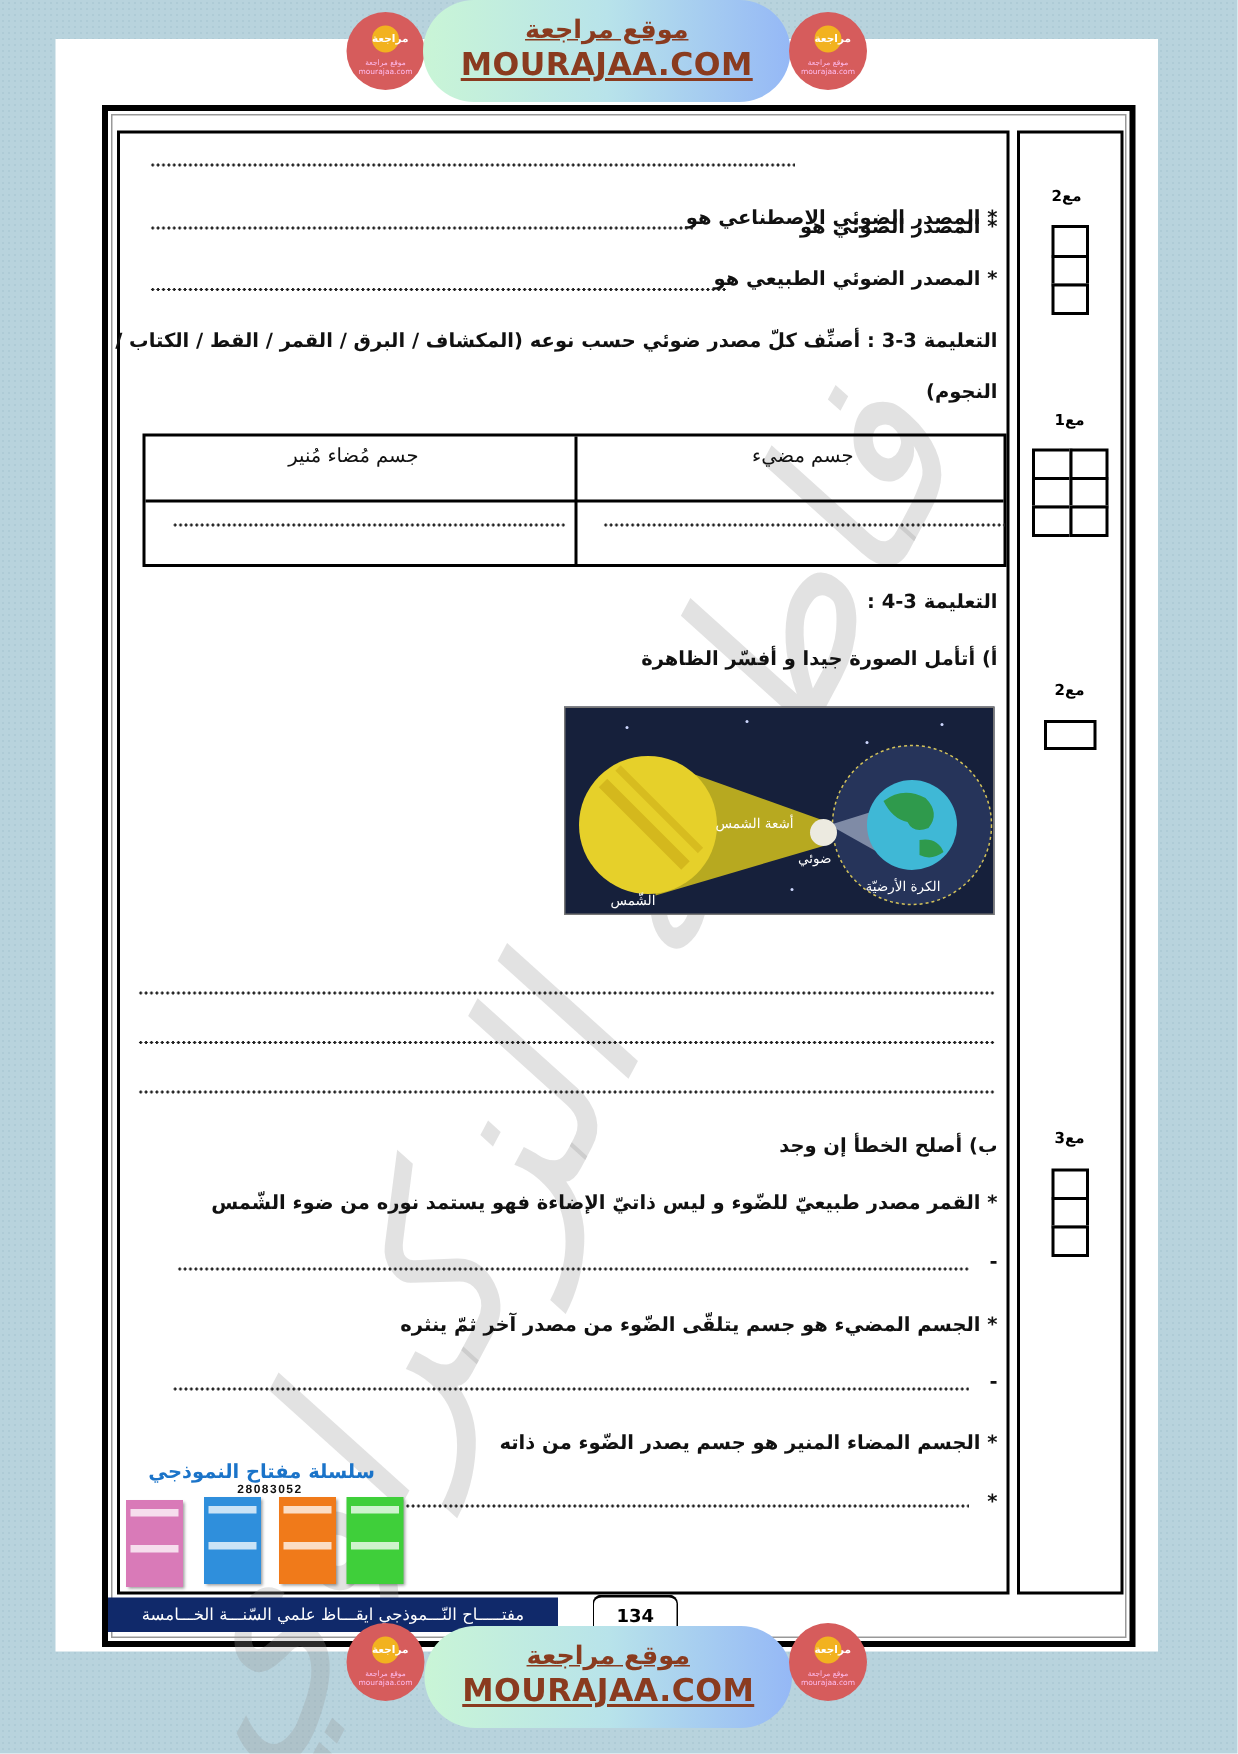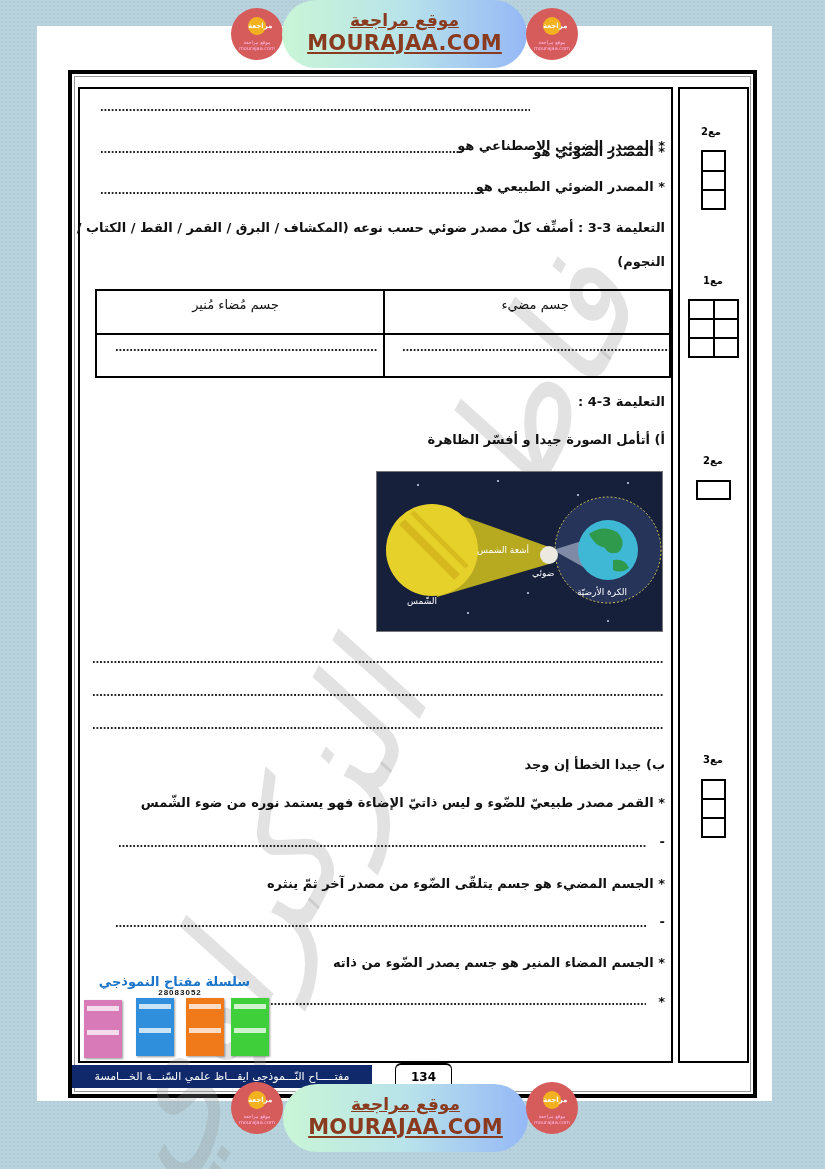--- a/index.html
+++ b/index.html
@@ -61,21 +61,21 @@
   .badge .logo {
     position: absolute; left: 17px; top: 9px; width: 18px; height: 18px; border-radius: 50%;
     background: #f2b21f; color: #fff; font-size: 7px; line-height: 18px; font-weight: bold;
   }
   .badge .cap { position: absolute; left: 0; right: 0; top: 31px; font-size: 5px; color: #fbe; line-height: 6px; }
   
   .cls-table { position: absolute; left: 95px; top: 289px; width: 576px; height: 89px; border: 2px solid #000; }
   .cls-table .vsplit { position: absolute; left: 286px; top: 0; bottom: 0; width: 2px; background: #000; }
   .cls-table .hsplit { position: absolute; left: 0; right: 0; top: 42px; height: 2px; background: #000; }
   
-  .eclipse { position: absolute; left: 376px; top: 471px; width: 287px; height: 161px; background: #16203b; overflow: hidden; border: 1px solid #777; }
+  .eclipse { position: absolute; left: 376px; top: 471px; width: 287px; height: 139px; background: #16203b; overflow: hidden; border: 1px solid #777; }
   .eclipse .star { position: absolute; width: 2px; height: 2px; background: #cfd8ff; border-radius: 50%; }
   .eclipse .lbl { position: absolute; color: #fff; font-size: 9px; direction: rtl; white-space: nowrap; font-family: "DejaVu Sans", sans-serif; }
   
   .side-label { position: absolute; font-size: 10px; font-weight: bold; color: #000; direction: rtl; white-space: nowrap; }
   .cell { position: absolute; border: 2px solid #000; background: #fff; }
   
   .footer-bar { position: absolute; left: 72px; top: 1065px; width: 300px; height: 23px; background: #10296a; color: #fff; font-size: 11px; direction: rtl; text-align: center; line-height: 23px; white-space: nowrap; }
   .page-num { position: absolute; left: 395px; top: 1063px; width: 57px; height: 24px; text-align: center; font-weight: bold; font-size: 12px; line-height: 24px; border-left: 1px solid #000; border-right: 1px solid #000; border-top: 2px solid #000; border-radius: 6px 6px 0 0; }
   
   .books-title { position: absolute; left: 110px; top: 974px; width: 140px; text-align: center; color: #1b74c9; font-size: 13px; font-weight: bold; direction: rtl; white-space: nowrap; }
@@ -156,21 +156,21 @@
   <span class="lbl" style="left:100px;top:73px;">أشعة الشمس</span>
   <span class="lbl" style="left:155px;top:96px;">ضوئي</span>
   <span class="lbl" style="left:200px;top:115px;">الكرة الأرضيّة</span>
   <span class="lbl" style="left:30px;top:124px;">الشّمس</span>
 </div>
 
 <div class="dots" style="left:92px;top:661px;width:571px;"></div>
 <div class="dots" style="left:92px;top:694px;width:571px;"></div>
 <div class="dots" style="left:92px;top:727px;width:571px;"></div>
 
-<div class="ar" style="right:160px;top:757px;">ب) جيدا الخطأ إن وجد</div>
+<div class="ar" style="right:160px;top:757px;">ب) أصلح الخطأ إن وجد</div>
 
 <div class="ar" style="right:160px;top:795px;">* القمر مصدر طبيعيّ للضّوء و ليس ذاتيّ الإضاءة فهو يستمد نوره من ضوء الشّمس</div>
 <div class="ar" style="right:160px;top:834px;">-</div>
 <div class="dots" style="left:118px;top:845px;width:528px;"></div>
 
 <div class="ar" style="right:160px;top:876px;">* الجسم المضيء هو جسم يتلقّى الضّوء من مصدر آخر ثمّ ينثره</div>
 <div class="ar" style="right:160px;top:914px;">-</div>
 <div class="dots" style="left:115px;top:925px;width:531px;"></div>
 
 <div class="ar" style="right:160px;top:955px;">* الجسم المضاء المنير هو جسم يصدر الضّوء من ذاته</div>

